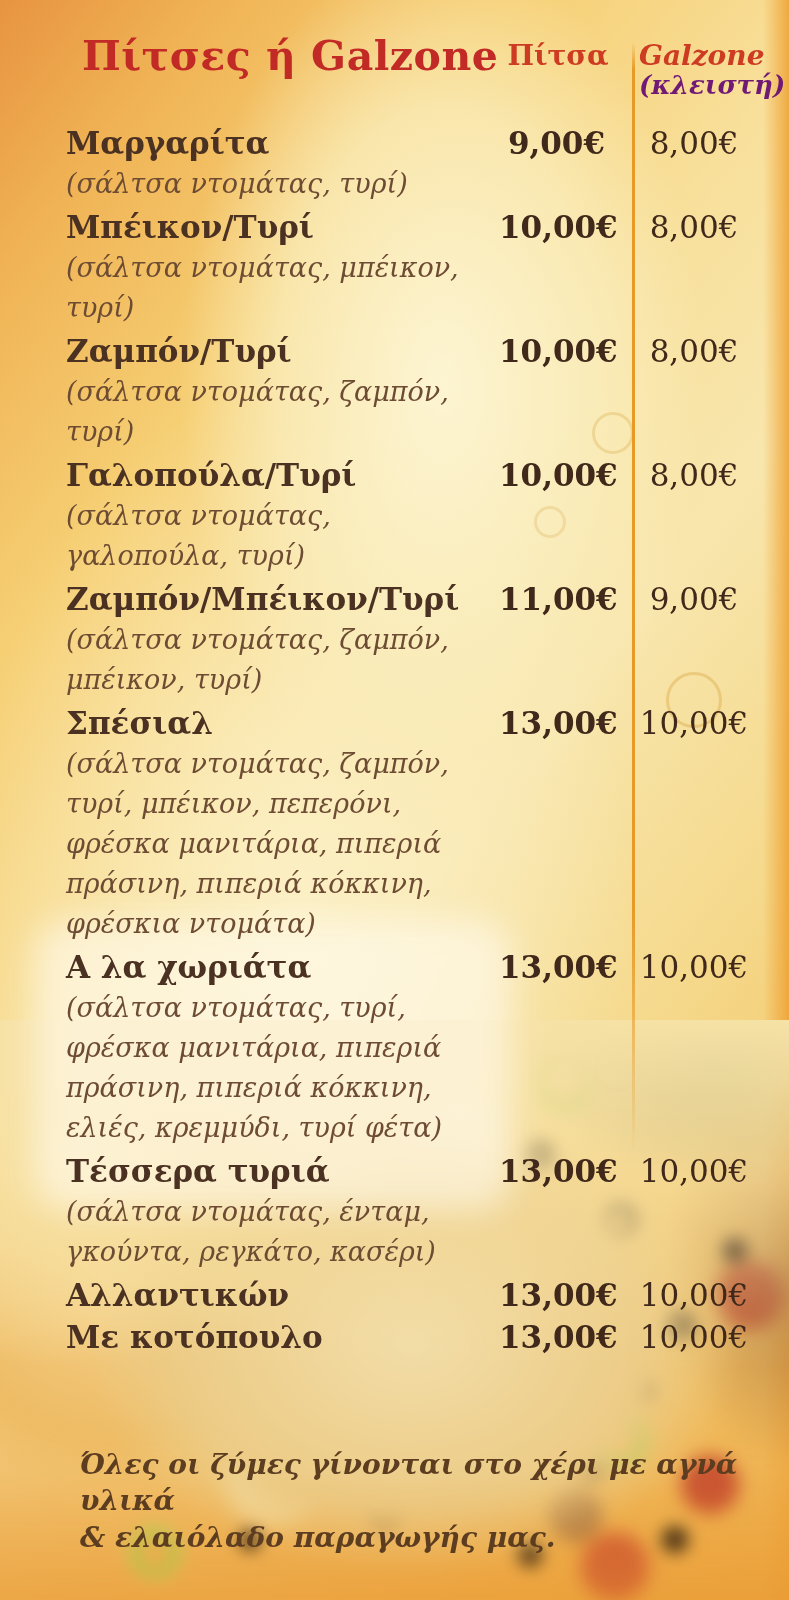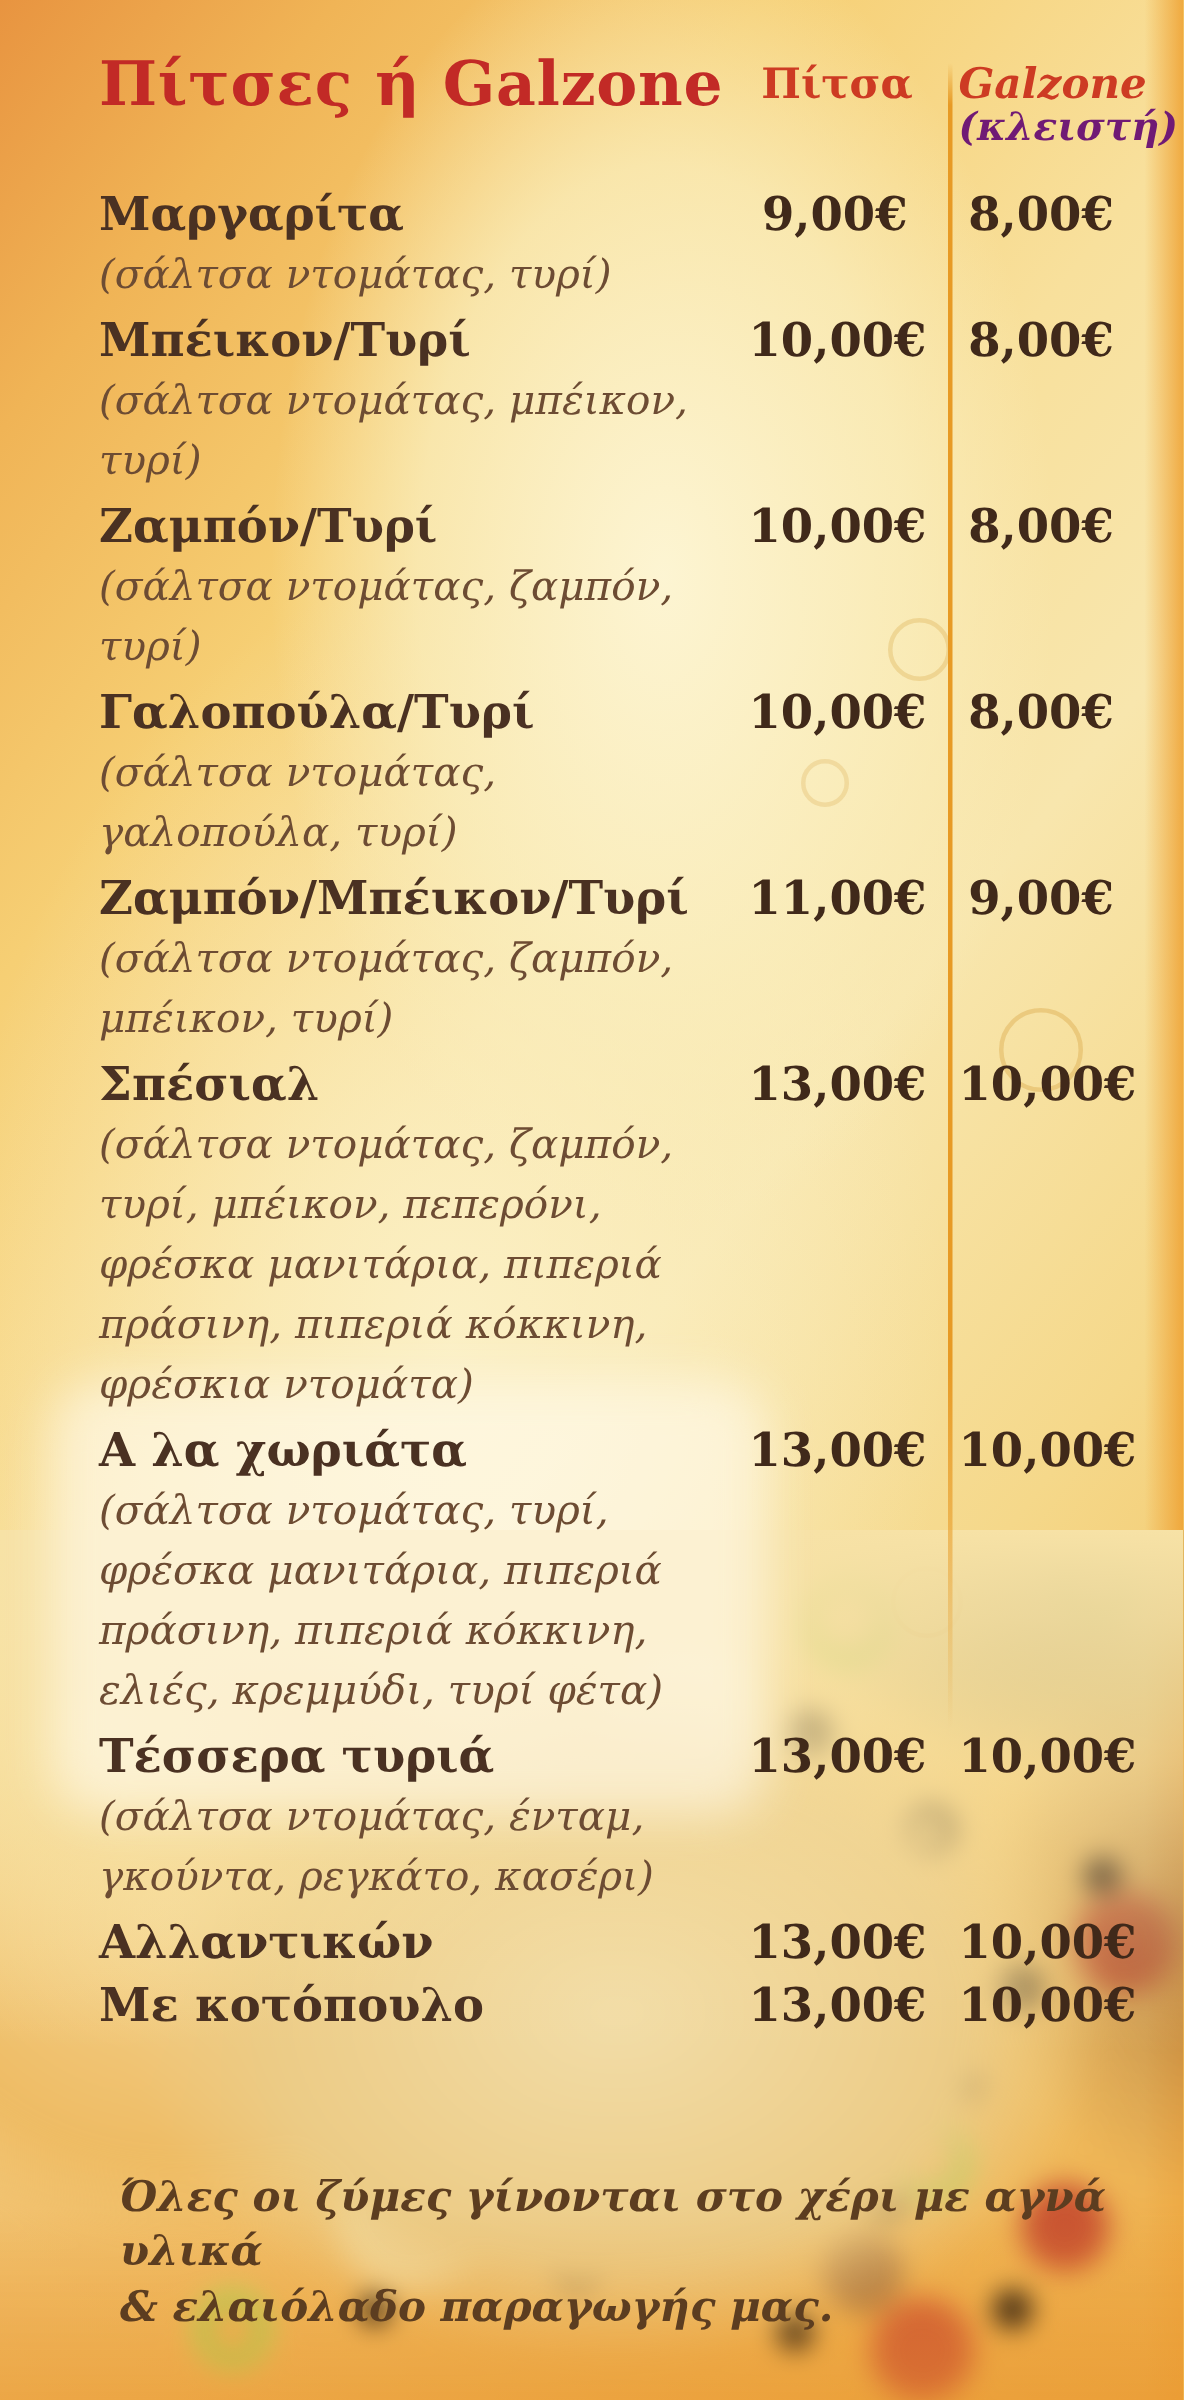--- a/index.html
+++ b/index.html
@@ -91,34 +91,34 @@
 
   
   .divider{
     position:absolute;left:632px;top:42px;width:3px;height:1110px;
     background:linear-gradient(180deg, rgba(231,154,37,0) 0, #e79a25 28px, #e79a25 78%, rgba(231,154,37,.5) 90%, rgba(231,154,37,0) 100%);
   }
 
   
   .content{position:absolute;inset:0;padding:34px 40px 0 66px;}
   .grid-row{display:grid;grid-template-columns:1fr 118px 132px;}
-  .hdr{align-items:flex-start;}
+  .hdr{align-items:flex-start;margin-left:16px;}
   .title{
     grid-column:1;font-size:41px;font-weight:bold;color:#c22a26;
     letter-spacing:.5px;line-height:1.1;
   }
   .col-h{font-size:28px;font-weight:bold;color:#cd3b23;text-align:center;line-height:1.12;padding-top:6px;}
   .col-h .sub{display:block;font-weight:bold;color:#701a75;font-size:26px;}
   .col-h.galz{padding-left:22px;font-style:italic;}
 
   .items{margin-top:22px;}
   .item{display:grid;grid-template-columns:1fr 118px 132px;}
   .item .name{grid-column:1;grid-row:1;font-size:31px;font-weight:bold;color:#4a3122;line-height:42px;}
   .item .p1{grid-column:2;grid-row:1;font-size:31px;font-weight:bold;color:#40291a;text-align:right;padding-right:12px;line-height:42px;}
-  .item .p2{grid-column:3;grid-row:1;font-size:31px;font-weight:bold;color:#40291a;text-align:center;padding-left:22px;line-height:42px;}
+  .item .p2{grid-column:3;grid-row:1;font-size:31px;font-weight:normal;color:#40291a;text-align:center;padding-left:22px;line-height:42px;}
   .item .desc{
     grid-column:1;grid-row:2;font-size:27px;font-style:italic;color:#6d4c33;
     line-height:40px;margin:0 0 2px 0;max-width:452px;
   }
 
   .footer{
     position:absolute;left:60px;bottom:44px;z-index:5;
     font-size:28px;font-weight:bold;font-style:italic;color:#5c3d20;line-height:1.3;margin-left:20px;
   }
 </style>

